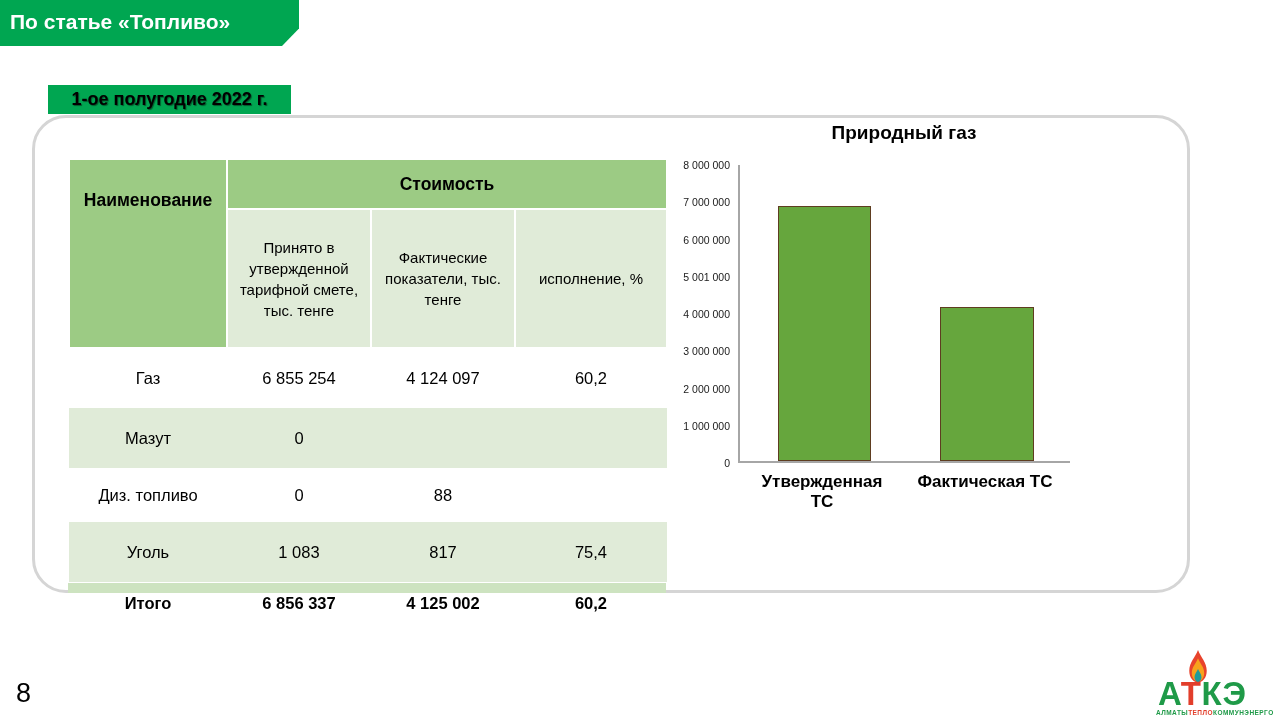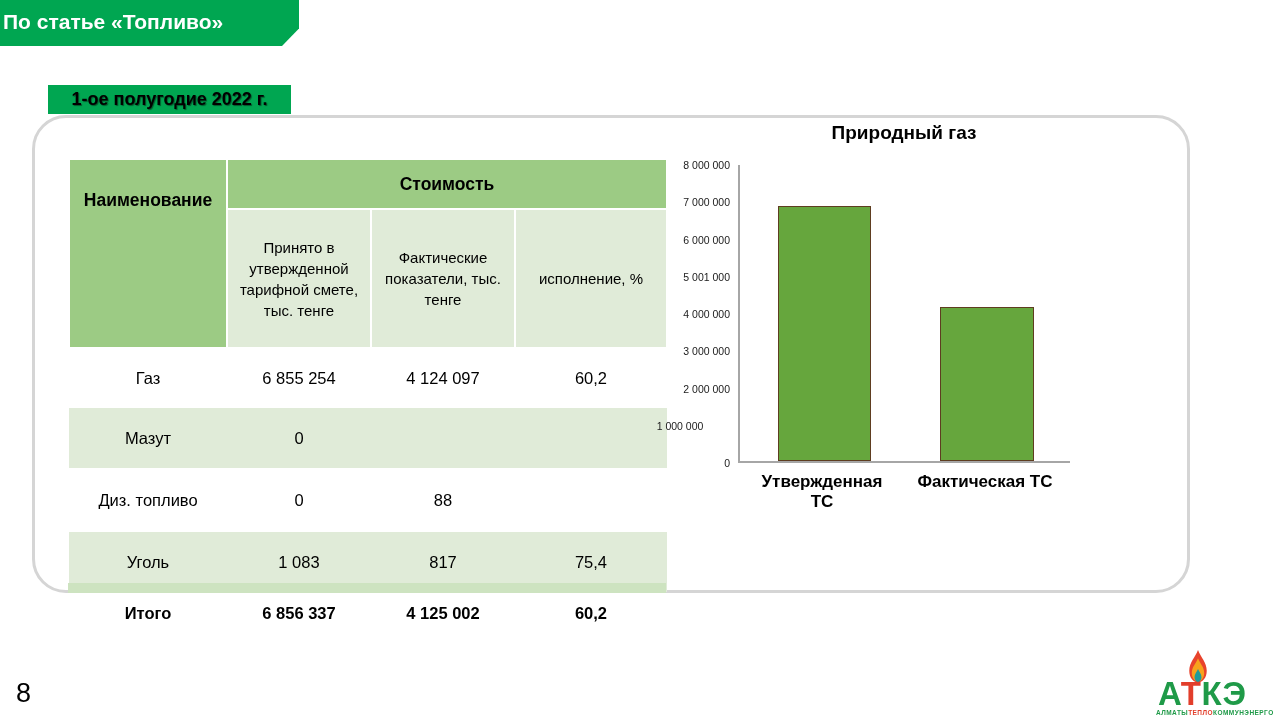--- a/index.html
+++ b/index.html
@@ -4,21 +4,21 @@
 <style>
   * { margin:0; padding:0; box-sizing:border-box; }
   html,body { width:1280px; height:720px; background:#ffffff; overflow:hidden;
               font-family:"Liberation Sans", sans-serif; color:#000; }
   .abs { position:absolute; }
 
   
   .title-banner{
     left:0; top:0; width:299px; height:46px; background:#00A651;
     clip-path:polygon(0 0,100% 0,100% 62%,calc(100% - 17px) 100%,0 100%);
-    color:#fff; font-weight:bold; font-size:21px; line-height:44px; padding-left:3px;
+    color:#fff; font-weight:bold; font-size:21px; line-height:44px; padding-left:10px;
   }
 
   
   .period-label{
     left:48px; top:85px; width:243px; height:29px; background:#00A651;
     color:#000; font-weight:bold; font-size:18px; line-height:29px; text-align:center;
     text-shadow:1px 1px 1px rgba(0,0,0,0.45);
   }
 
   
@@ -28,21 +28,21 @@
   }
 
   
   table.fuel{ left:68px; top:158px; width:598px; border-collapse:collapse; table-layout:fixed; }
   table.fuel td, table.fuel th{ overflow:hidden; }
   .hdr-green{ background:#9CCB84; border:2px solid #fff; font-weight:bold; font-size:17.5px; text-align:center; }
   .hdr-light{ background:#E0EBD8; border:2px solid #fff; font-weight:normal; font-size:15px; text-align:center; line-height:21px; padding:0 8px; }
   .name-cell{ vertical-align:top; padding-top:30px; }
   .r1{ height:50px; } .r2{ height:139px; }
   .dr{ height:60px; font-size:16.5px; text-align:center; }
-  .dr-dz{ height:64px;margin-top:8px; } .dr-it{ height:42px; font-weight:bold; }
+  .dr-dz{ height:54px;margin-top:8px; } .dr-it{ height:42px; font-weight:bold; }
   .row-light{ background:#E0EBD8; }
   .bottom-strip{ left:68px; top:583px; width:598px; height:10px; background:#CDE3C0; }
 
   
   .chart-title{ left:738px; top:122px; width:332px; text-align:center; font-weight:bold; font-size:19px; }
   .chart-plot{ left:738px; top:165px; width:332px; height:298px;
                border-left:2px solid #A6A6A6; border-bottom:2px solid #A6A6A6; }
   .bar{ position:absolute; bottom:0; background:#66A63D; border:1.5px solid #5E3D20; }
   .ytick{ position:absolute; width:100px; text-align:right; font-size:10.5px; line-height:14px; color:#1a1a1a; }
   .xlabel{ position:absolute; text-align:center; font-weight:bold; font-size:17px; line-height:20px; }
@@ -132,21 +132,21 @@
     <div class="bar" style="left: 200px; width: 94px; height: 154px; background: rgb(102, 166, 61); border-color: rgb(94, 61, 32);"></div>
   </div>
 <div>
     <div class="abs ytick" style="left: 630px; top: 158px;">8 000 000</div>
     <div class="abs ytick" style="left: 630px; top: 195.25px;">7 000 000</div>
     <div class="abs ytick" style="left: 630px; top: 232.5px;">6 000 000</div>
     <div class="abs ytick" style="left: 630px; top: 269.75px;">5 001 000</div>
     <div class="abs ytick" style="left: 630px; top: 307px;">4 000 000</div>
     <div class="abs ytick" style="left: 630px; top: 344.25px;">3 000 000</div>
     <div class="abs ytick" style="left: 630px; top: 381.5px;">2 000 000</div>
-    <div class="abs ytick" style="left: 630px; top: 418.75px; text-align: center;">1 000 000</div>
+    <div class="abs ytick" style="left: 630px; top: 418.75px;">1 000 000</div>
     <div class="abs ytick" style="left: 630px; top: 456px;">0</div>
   </div>
 <div>
     <div class="abs xlabel" style="left: 749.5px; width: 145px; top: 472px;">Утвержденная ТС</div>
     <div class="abs xlabel" style="left: 895px; width: 180px; top: 472px;">Фактическая ТС</div>
   </div>
 
 <div class="abs footnotes">
 </div>
 

